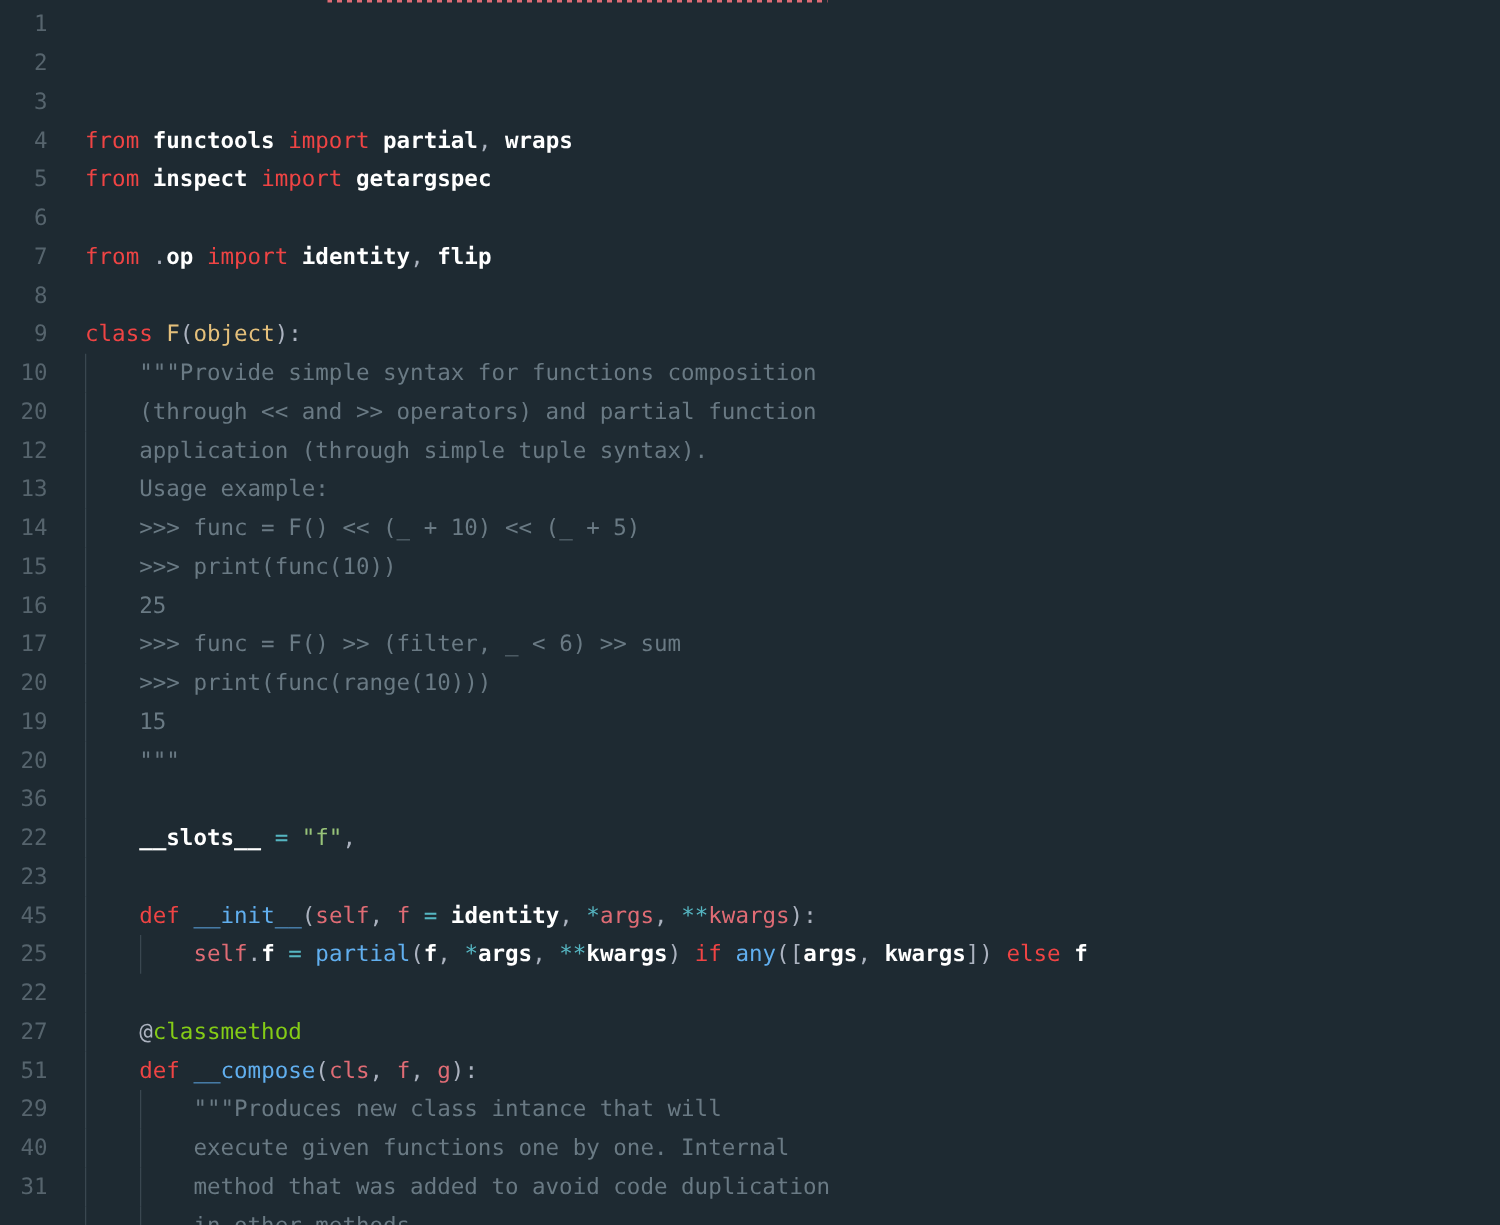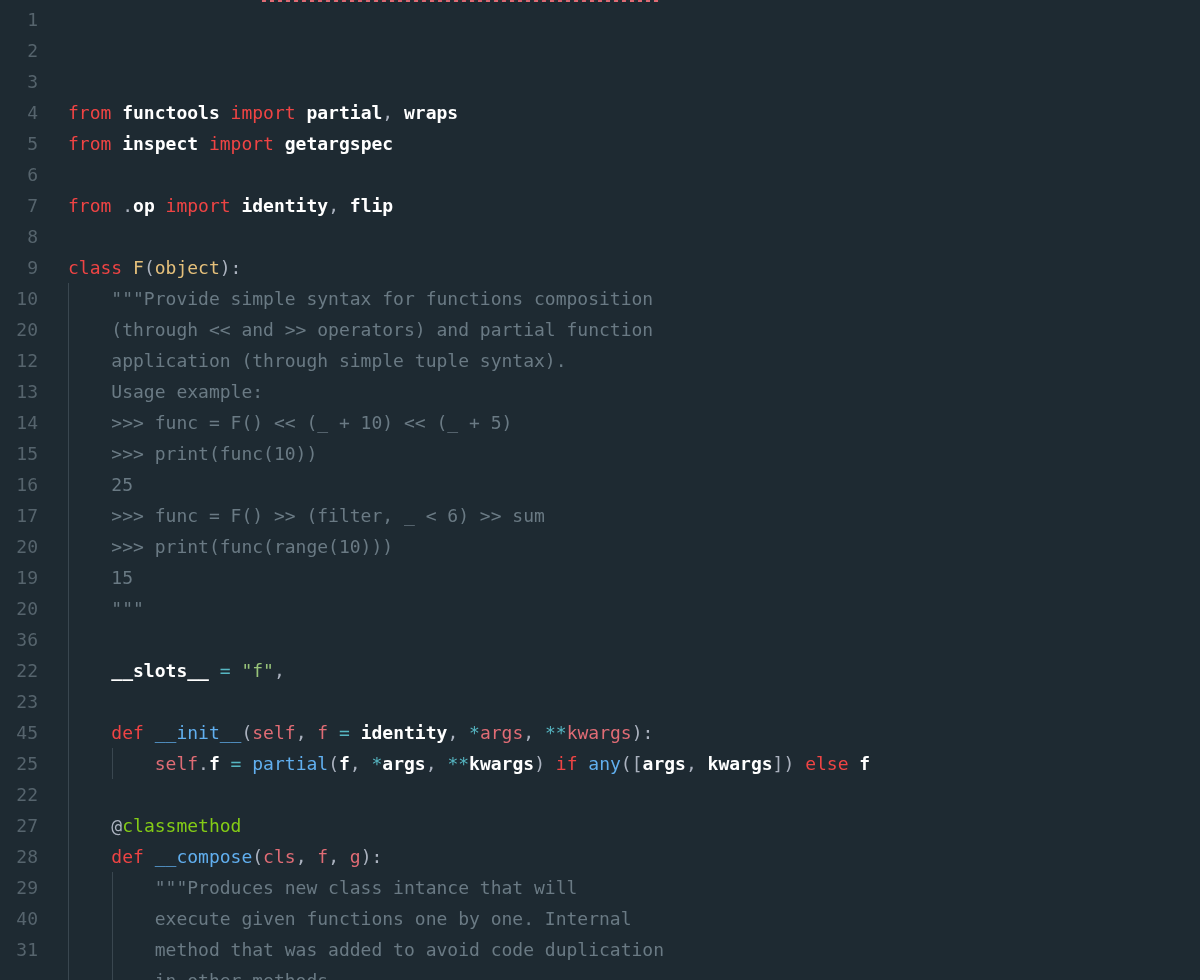--- a/index.html
+++ b/index.html
@@ -99,21 +99,21 @@
       <div class="ln">20</div>
       <div class="ln">19</div>
       <div class="ln">20</div>
       <div class="ln">36</div>
       <div class="ln">22</div>
       <div class="ln">23</div>
       <div class="ln">45</div>
       <div class="ln">25</div>
       <div class="ln">22</div>
       <div class="ln">27</div>
-      <div class="ln">28</div>
+      <div class="ln">51</div>
       <div class="ln">29</div>
       <div class="ln">40</div>
       <div class="ln">31</div>
     </div>
   <div class="code" id="code">
     <div class="squiggle" id="squiggle" style="left: 212px; width: 400px;"></div>
   <div class="code-line"><span class="kw">from</span><span class="text"> functools </span><span class="kw">import</span><span class="text"> partial</span><span class="p">,</span><span class="text"> wraps</span></div><div class="code-line"><span class="kw">from</span><span class="text"> inspect </span><span class="kw">import</span><span class="text"> getargspec</span></div><div class="code-line"></div><div class="code-line"><span class="kw">from</span><span class="text"> </span><span class="p">.</span><span class="text">op </span><span class="kw">import</span><span class="text"> identity</span><span class="p">,</span><span class="text"> flip</span></div><div class="code-line"></div><div class="code-line"><span class="kw">class</span><span class="text"> </span><span class="cls">F</span><span class="p">(</span><span class="cls">object</span><span class="p">)</span><span class="p">:</span></div><div class="code-line"><div class="guide" style="left: 0px;"></div><span class="text">    </span><span class="str">"""Provide simple syntax for functions composition</span></div><div class="code-line"><div class="guide" style="left: 0px;"></div><span class="text">    </span><span class="str">(through &lt;&lt; and &gt;&gt; operators) and partial function</span></div><div class="code-line"><div class="guide" style="left: 0px;"></div><span class="text">    </span><span class="str">application (through simple tuple syntax).</span></div><div class="code-line"><div class="guide" style="left: 0px;"></div><span class="text">    </span><span class="str">Usage example:</span></div><div class="code-line"><div class="guide" style="left: 0px;"></div><span class="text">    </span><span class="str">&gt;&gt;&gt; func = F() &lt;&lt; (_ + 10) &lt;&lt; (_ + 5)</span></div><div class="code-line"><div class="guide" style="left: 0px;"></div><span class="text">    </span><span class="str">&gt;&gt;&gt; print(func(10))</span></div><div class="code-line"><div class="guide" style="left: 0px;"></div><span class="text">    </span><span class="str">25</span></div><div class="code-line"><div class="guide" style="left: 0px;"></div><span class="text">    </span><span class="str">&gt;&gt;&gt; func = F() &gt;&gt; (filter, _ &lt; 6) &gt;&gt; sum</span></div><div class="code-line"><div class="guide" style="left: 0px;"></div><span class="text">    </span><span class="str">&gt;&gt;&gt; print(func(range(10)))</span></div><div class="code-line"><div class="guide" style="left: 0px;"></div><span class="text">    </span><span class="str">15</span></div><div class="code-line"><div class="guide" style="left: 0px;"></div><span class="text">    </span><span class="str">"""</span></div><div class="code-line"><div class="guide" style="left: 0px;"></div></div><div class="code-line"><div class="guide" style="left: 0px;"></div><span class="text">    </span><span class="text">__slots__ </span><span class="op">=</span><span class="text"> </span><span class="str2">"f"</span><span class="p">,</span></div><div class="code-line"><div class="guide" style="left: 0px;"></div></div><div class="code-line"><div class="guide" style="left: 0px;"></div><span class="text">    </span><span class="kw">def</span><span class="text"> </span><span class="fn">__init__</span><span class="p">(</span><span class="self">self</span><span class="p">,</span><span class="text"> </span><span class="param">f</span><span class="text"> </span><span class="op">=</span><span class="text"> identity</span><span class="p">,</span><span class="text"> </span><span class="op">*</span><span class="param">args</span><span class="p">,</span><span class="text"> </span><span class="op">**</span><span class="param">kwargs</span><span class="p">)</span><span class="p">:</span></div><div class="code-line"><div class="guide" style="left: 0px;"></div><div class="guide" style="left: 44px;"></div><span class="text">        </span><span class="self">self</span><span class="p">.</span><span class="text">f </span><span class="op">=</span><span class="text"> </span><span class="fn">partial</span><span class="p">(</span><span class="text">f</span><span class="p">,</span><span class="text"> </span><span class="op">*</span><span class="text">args</span><span class="p">,</span><span class="text"> </span><span class="op">**</span><span class="text">kwargs</span><span class="p">)</span><span class="text"> </span><span class="kw">if</span><span class="text"> </span><span class="fn">any</span><span class="p">(</span><span class="p">[</span><span class="text">args</span><span class="p">,</span><span class="text"> kwargs</span><span class="p">]</span><span class="p">)</span><span class="text"> </span><span class="kw">else</span><span class="text"> f</span></div><div class="code-line"><div class="guide" style="left: 0px;"></div></div><div class="code-line"><div class="guide" style="left: 0px;"></div><span class="text">    </span><span class="at">@</span><span class="dec">classmethod</span></div><div class="code-line"><div class="guide" style="left: 0px;"></div><span class="text">    </span><span class="kw">def</span><span class="text"> </span><span class="fn">__compose</span><span class="p">(</span><span class="param">cls</span><span class="p">,</span><span class="text"> </span><span class="param">f</span><span class="p">,</span><span class="text"> </span><span class="param">g</span><span class="p">)</span><span class="p">:</span></div><div class="code-line"><div class="guide" style="left: 0px;"></div><div class="guide" style="left: 44px;"></div><span class="text">        </span><span class="str">"""Produces new class intance that will</span></div><div class="code-line"><div class="guide" style="left: 0px;"></div><div class="guide" style="left: 44px;"></div><span class="text">        </span><span class="str">execute given functions one by one. Internal</span></div><div class="code-line"><div class="guide" style="left: 0px;"></div><div class="guide" style="left: 44px;"></div><span class="text">        </span><span class="str">method that was added to avoid code duplication</span></div><div class="code-line"><div class="guide" style="left: 0px;"></div><div class="guide" style="left: 44px;"></div><span class="text">        </span><span class="str">in other methods.</span></div></div>
 </div>
 
 </body></html>

